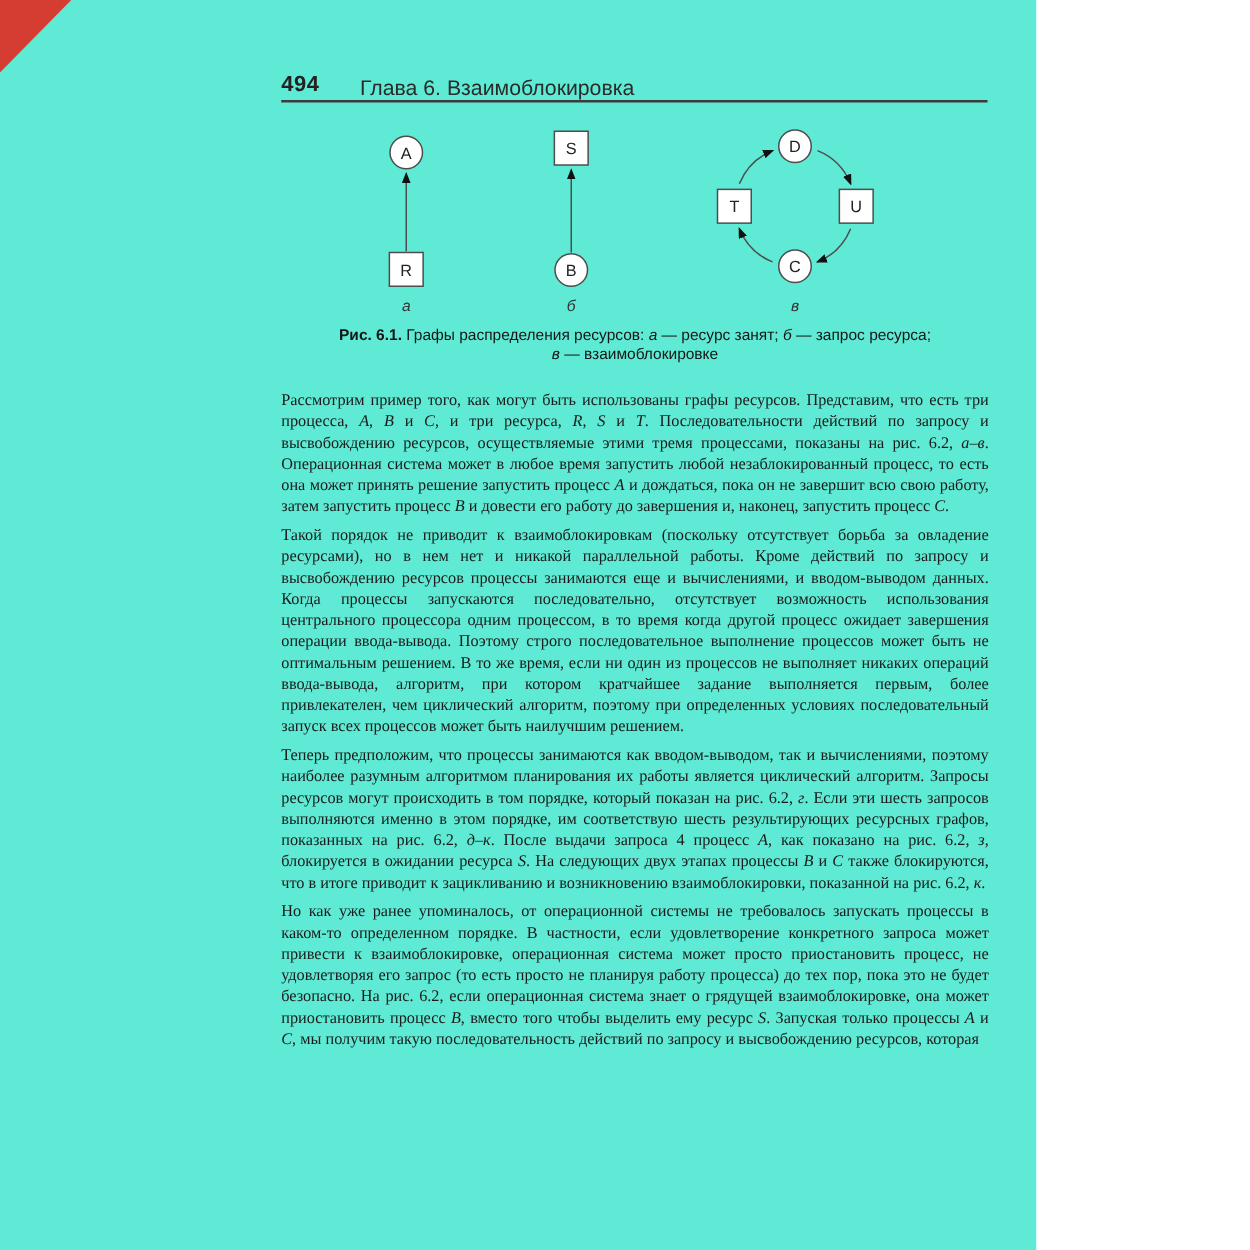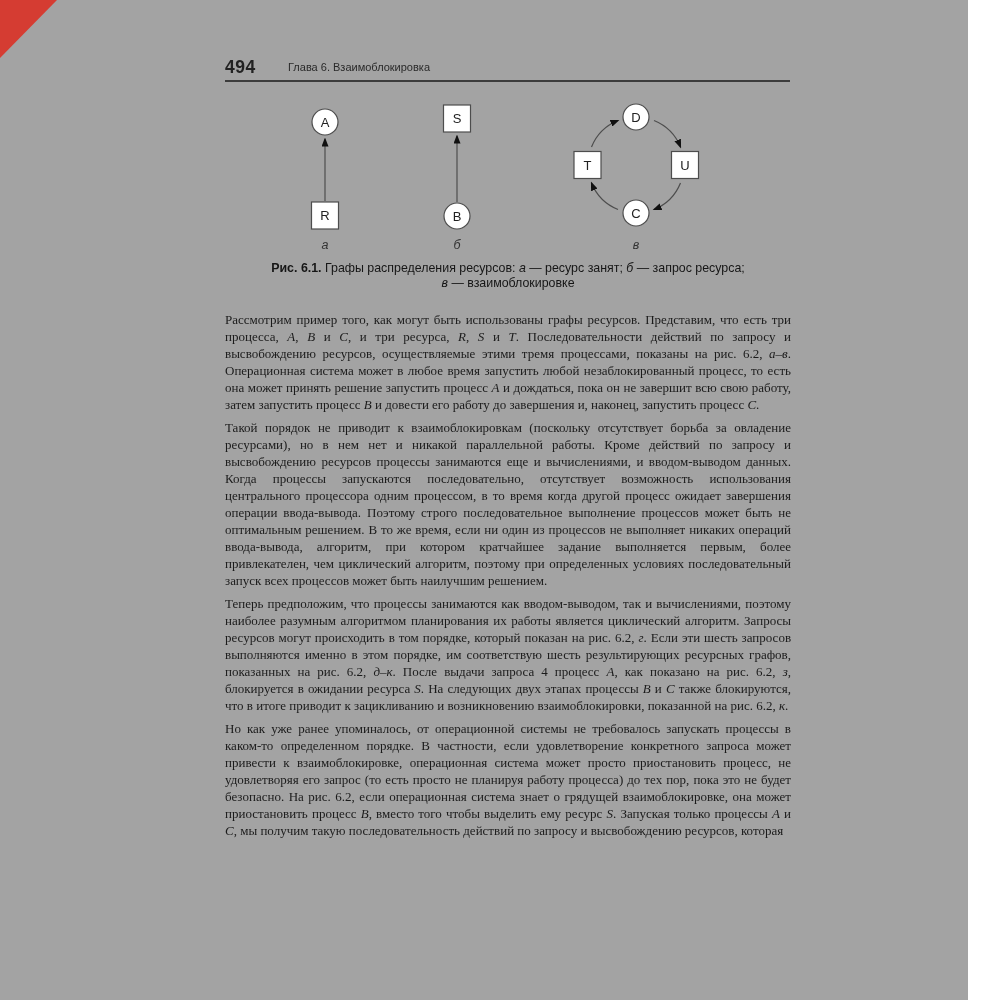--- a/index.html
+++ b/index.html
@@ -1,20 +1,20 @@
 <!DOCTYPE html>
 <html><head>
 <meta charset="utf-8">
 <style>
   html, body { margin: 0; padding: 0; background: #ffffff; }
   .page {
     position: relative;
-    width: 968px;
+    width: 829px;
     height: 1000px;
-    background: #a3a3a3;
+    background: #5eead4;
     overflow: hidden;
     font-family: "Liberation Sans", sans-serif;
     color: #1f1f1f;
   }
   
   .corner-ribbon {
     position: absolute;
     left: 0; top: 0;
     width: 0; height: 0;
     border-top: 58px solid #d53c32;
@@ -25,21 +25,21 @@
     position: absolute;
     left: 225px; top: 57px;
     font-size: 17.5px;
     font-weight: bold;
     letter-spacing: 0.5px;
     color: #222;
   }
   .chapter-title {
     position: absolute;
     left: 288px; top: 61px;
-    font-size: 11px;
+    font-size: 17px;
     color: #2a2a2a;
   }
   .header-rule {
     position: absolute;
     left: 225px; top: 80px;
     width: 565px; height: 2px;
     background: #3c3c3c;
   }
   
   .figure-svg {

